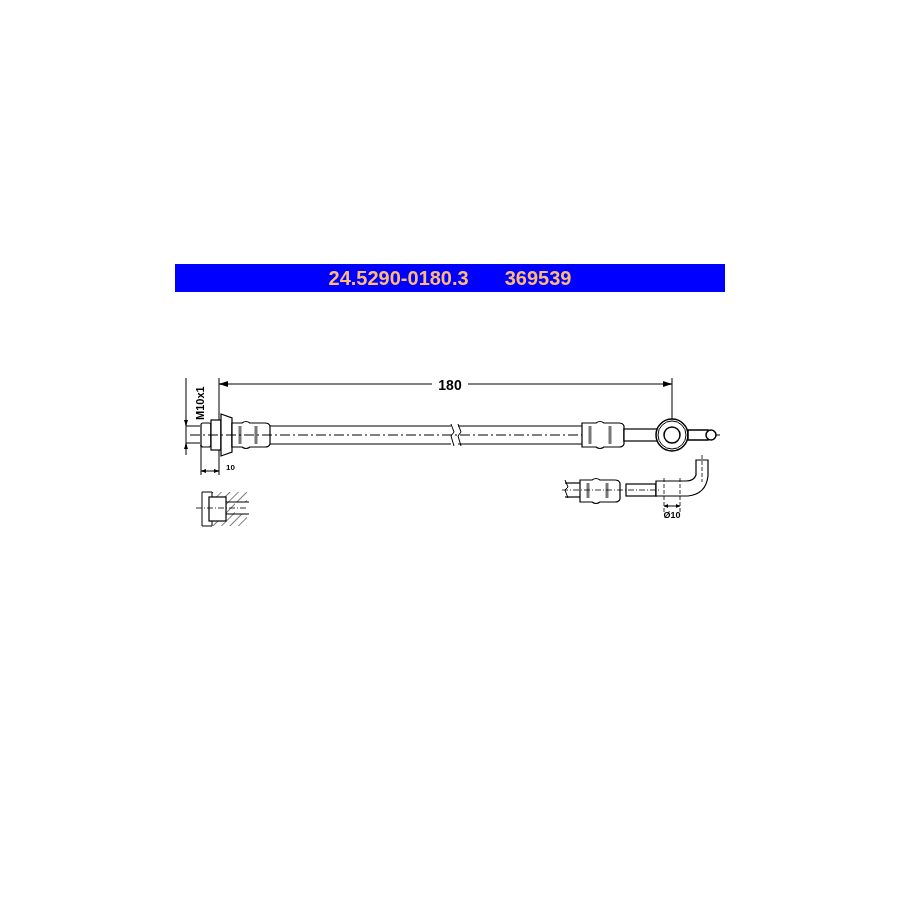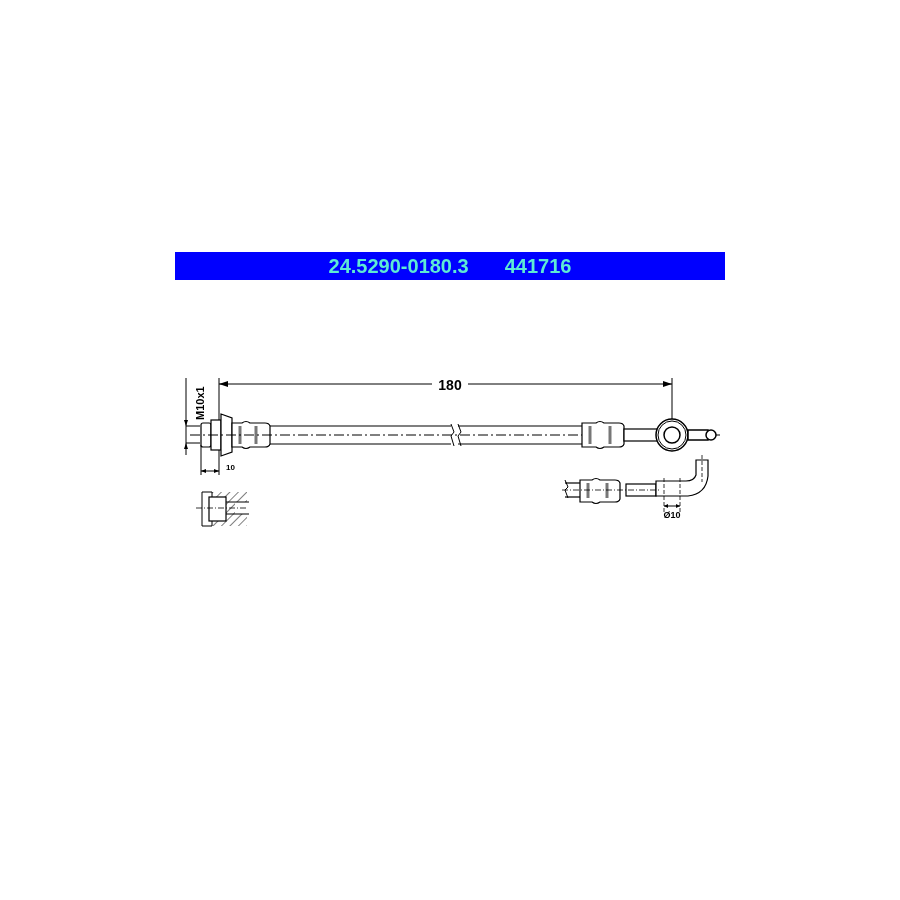--- a/index.html
+++ b/index.html
@@ -1,31 +1,31 @@
 <!DOCTYPE html>
 <html><head>
 <meta charset="utf-8">
 <style>
   html, body { margin: 0; padding: 0; background: #ffffff; }
   body { width: 900px; height: 900px; position: relative; overflow: hidden; font-family: "Liberation Sans", sans-serif; }
   .banner {
-    position: absolute; left: 175px; top: 252px; width: 550px; height: 28px;
-    background: #0000ff; color: #5eead4; display: flex; align-items: center; justify-content: center;
+    position: absolute; left: 175px; top: 264px; width: 550px; height: 28px;
+    background: #0000ff; color: #fdba74; display: flex; align-items: center; justify-content: center;
     font-weight: bold; font-size: 20px; letter-spacing: 0px;
   }
   .banner span { margin: 0 18px; }
   svg.drawing { position: absolute; left: 0; top: 0; }
   .dimtext { font-family: "Liberation Sans", sans-serif; font-weight: bold; fill: #000; }
 </style>
 </head>
 <body>
 
 <div class="banner">
   <span>24.5290-0180.3</span>
-  <span>441716</span>
+  <span>369539</span>
 </div>
 
 <svg class="drawing" width="900" height="900" viewBox="0 0 900 900">
   <defs>
     <pattern id="hatch" width="6" height="6" patternUnits="userSpaceOnUse" patternTransform="rotate(45)">
       <line x1="0" y1="0" x2="0" y2="6" stroke="#000" stroke-width="1"></line>
     </pattern>
   </defs>
 
   <g>

